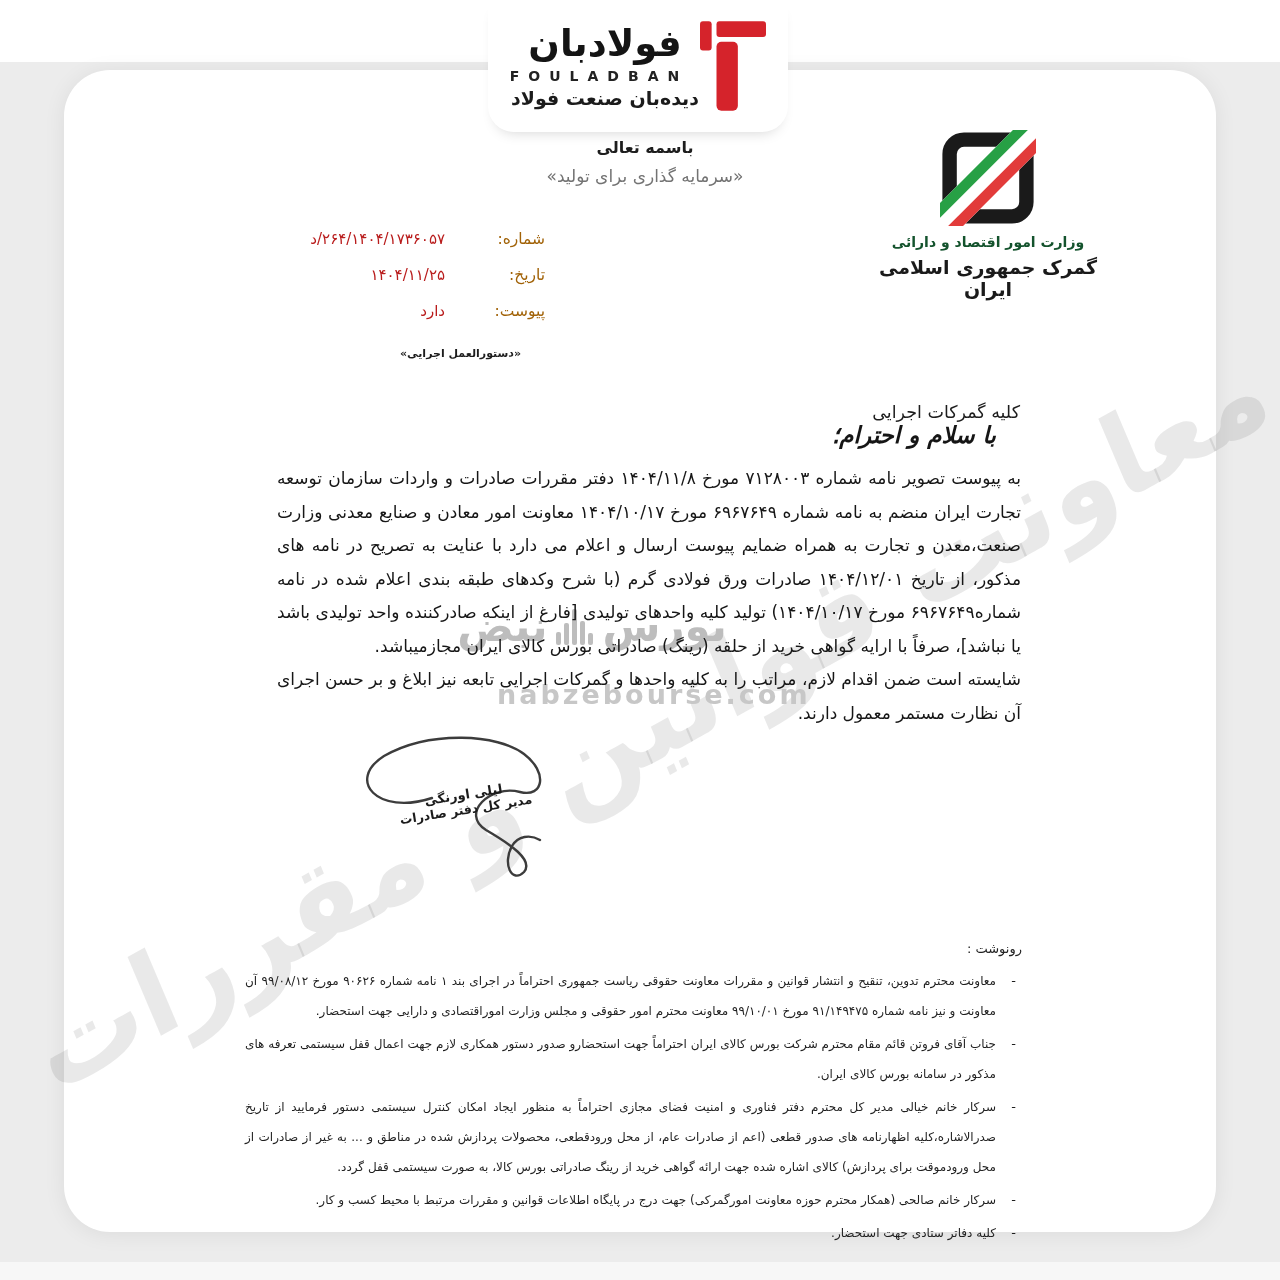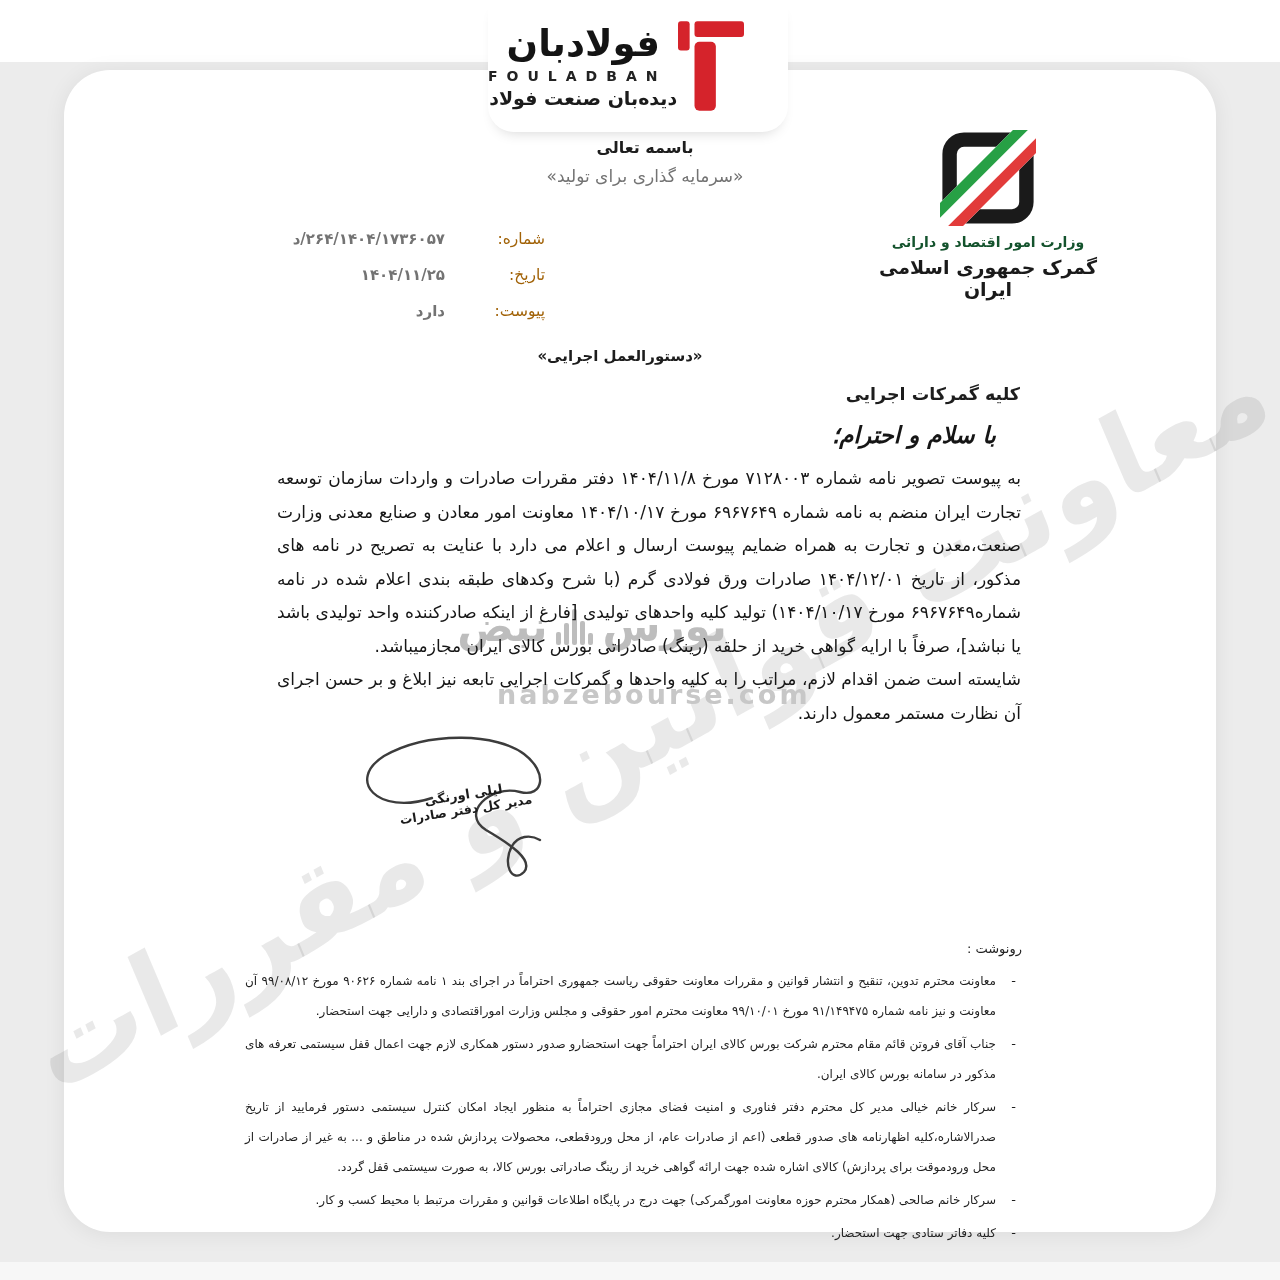--- a/index.html
+++ b/index.html
@@ -20,21 +20,21 @@
     position:absolute;left:64px;top:70px;width:1152px;height:1162px;
     background:#ffffff;border-radius:46px;
     box-shadow:0 2px 22px rgba(0,0,0,0.07);
   }
 
   
   .logo-box{
     position:absolute;left:488px;top:0;width:300px;height:132px;
     background:#ffffff;border-radius:0 0 26px 26px;
     box-shadow:0 8px 14px -8px rgba(0,0,0,0.18);
-    display:flex;flex-direction:row-reverse;align-items:center;justify-content:flex-end;
+    display:flex;flex-direction:row-reverse;align-items:center;justify-content:center;
     z-index:6;
   }
   .logo-texts{display:flex;flex-direction:column;align-items:center;line-height:1;}
   .logo-fa{font-size:37px;font-weight:bold;color:#141414;letter-spacing:1px;}
   .logo-en{font-size:14px;font-weight:bold;color:#222;letter-spacing:9px;margin:7px 12px 6px 0;}
   .logo-tagline{font-size:19px;font-weight:bold;color:#1b1b1b;}
 
   
   .emblem-block{position:absolute;left:858px;top:130px;width:260px;text-align:center;z-index:3;}
   .emblem-svg{display:block;margin:0 auto 8px auto;}
@@ -44,27 +44,27 @@
   
   .bismillah{position:absolute;left:440px;top:138px;width:410px;text-align:center;
     font-size:16px;font-weight:bold;direction:rtl;z-index:3;}
   .slogan{position:absolute;left:440px;top:166px;width:410px;text-align:center;
     font-size:17px;color:#737373;direction:rtl;z-index:3;}
 
   
   .fields{position:absolute;left:270px;top:221px;width:275px;z-index:3;direction:rtl;}
   .field-row{display:flex;flex-direction:row;height:36px;align-items:center;}
   .field-label{width:72px;font-size:15.5px;color:#a16207;text-align:right;}
-  .field-value{flex:1;font-size:15px;color:#737373;text-align:right;padding-right:28px;
-    font-weight:bold;}
-
-  
-  .doc-type{position:absolute;left:400px;top:347px;width:440px;text-align:center;
-    font-size:15px;font-weight:bold;direction:rtl;z-index:3;}
-  .recipient{position:absolute;right:260px;top:384px;font-size:17.5px;font-weight:bold;
+  .field-value{flex:1;font-size:15px;color:#b91c1c;text-align:right;padding-right:28px;
+    font-weight:normal;}
+
+  
+  .doc-type{position:absolute;left:400px;top:347px;width:440px;text-align:left;
+    font-size:11px;font-weight:bold;direction:rtl;z-index:3;}
+  .recipient{position:absolute;right:260px;top:402px;font-size:17.5px;font-weight:normal;
     direction:rtl;z-index:3;}
   .greeting{position:absolute;right:284px;top:422px;font-size:23px;font-weight:bold;
     font-style:italic;direction:rtl;z-index:3;color:#151515;}
 
   
   .body-text{position:absolute;left:277px;top:462px;width:744px;direction:rtl;z-index:3;}
   .body-text p{margin:0;text-align:justify;font-size:17px;line-height:33.5px;color:#161616;}
   .body-text p + p{margin-top:0;}
 
   

